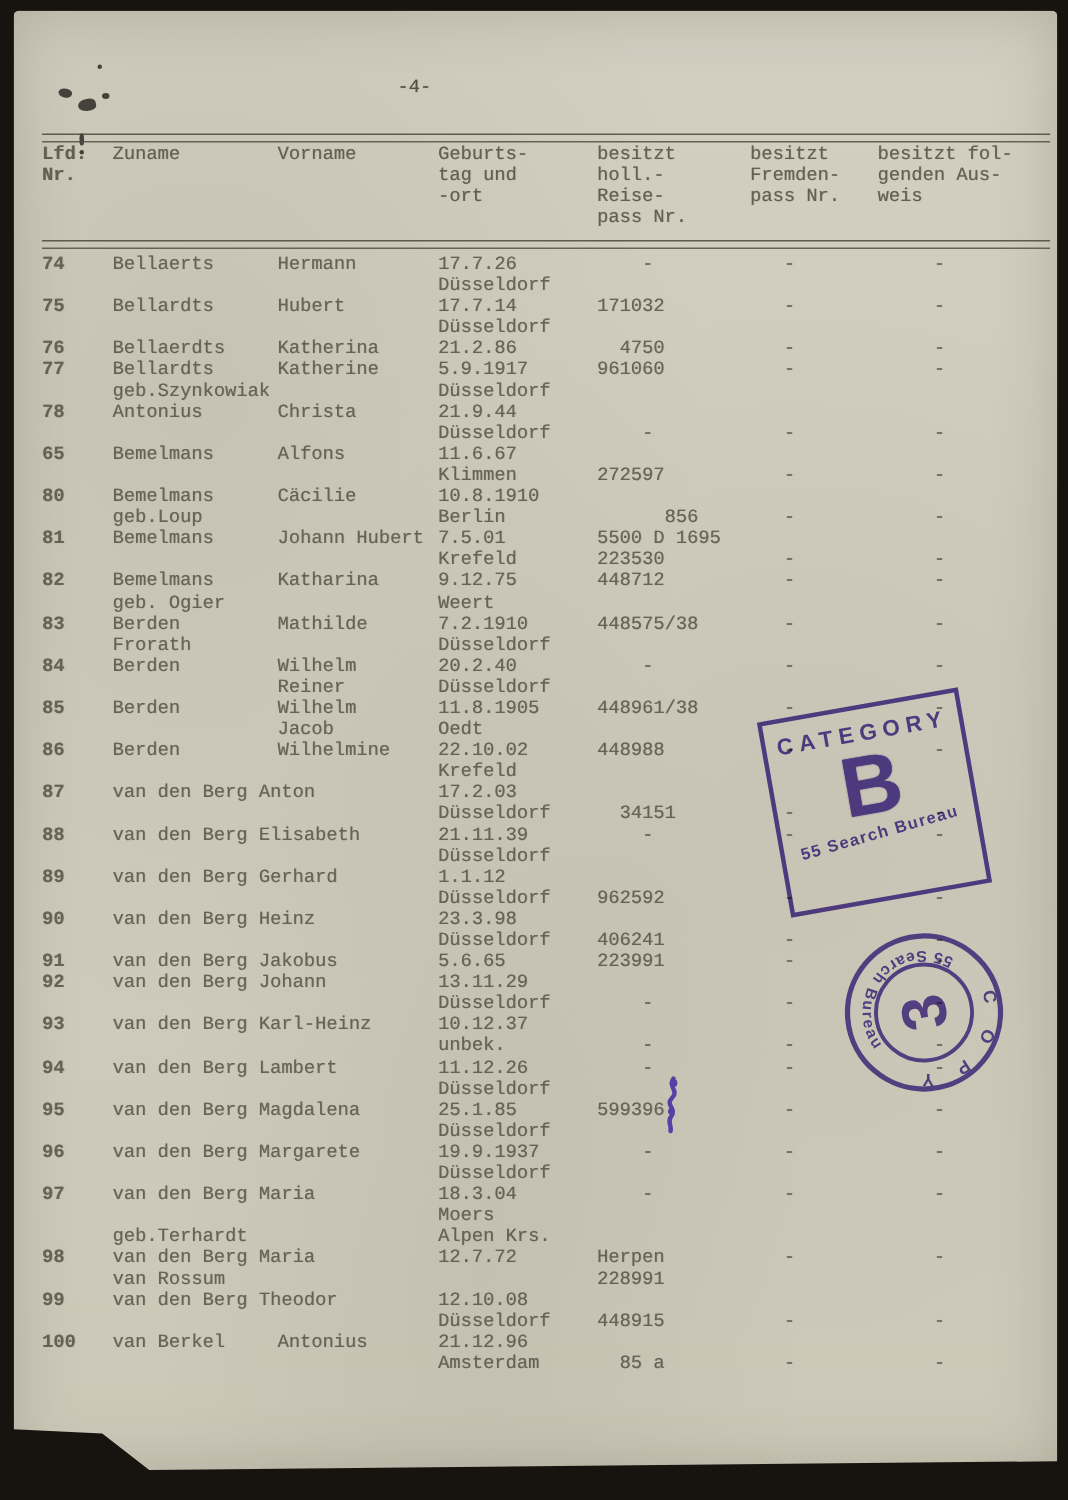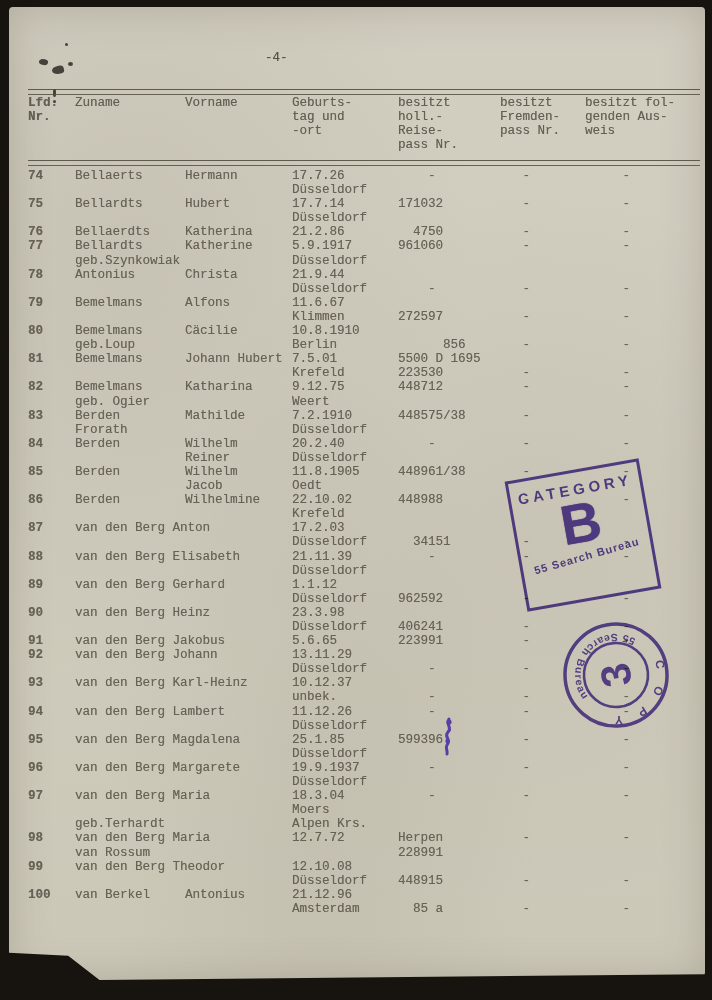--- a/index.html
+++ b/index.html
@@ -182,21 +182,21 @@
             <span></span>
             <span></span>
             <span>Düsseldorf</span>
             <span>    -</span>
             <span>   -</span>
             <span>     -</span>
           </div>
         </div>
         <div>
           <div class="line">
-            <span>79</span>
+            <span>65</span>
             <span>Bemelmans</span>
             <span>Alfons</span>
             <span>11.6.67</span>
             <span></span>
             <span></span>
             <span></span>
           </div>
           <div class="line">
             <span></span>
             <span></span>

